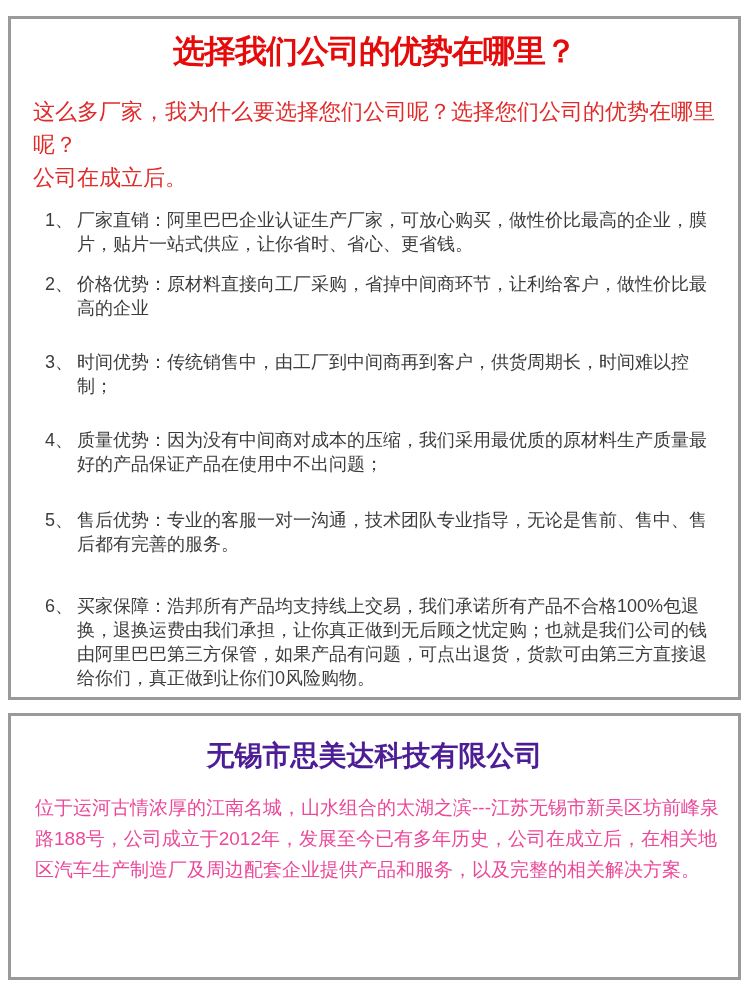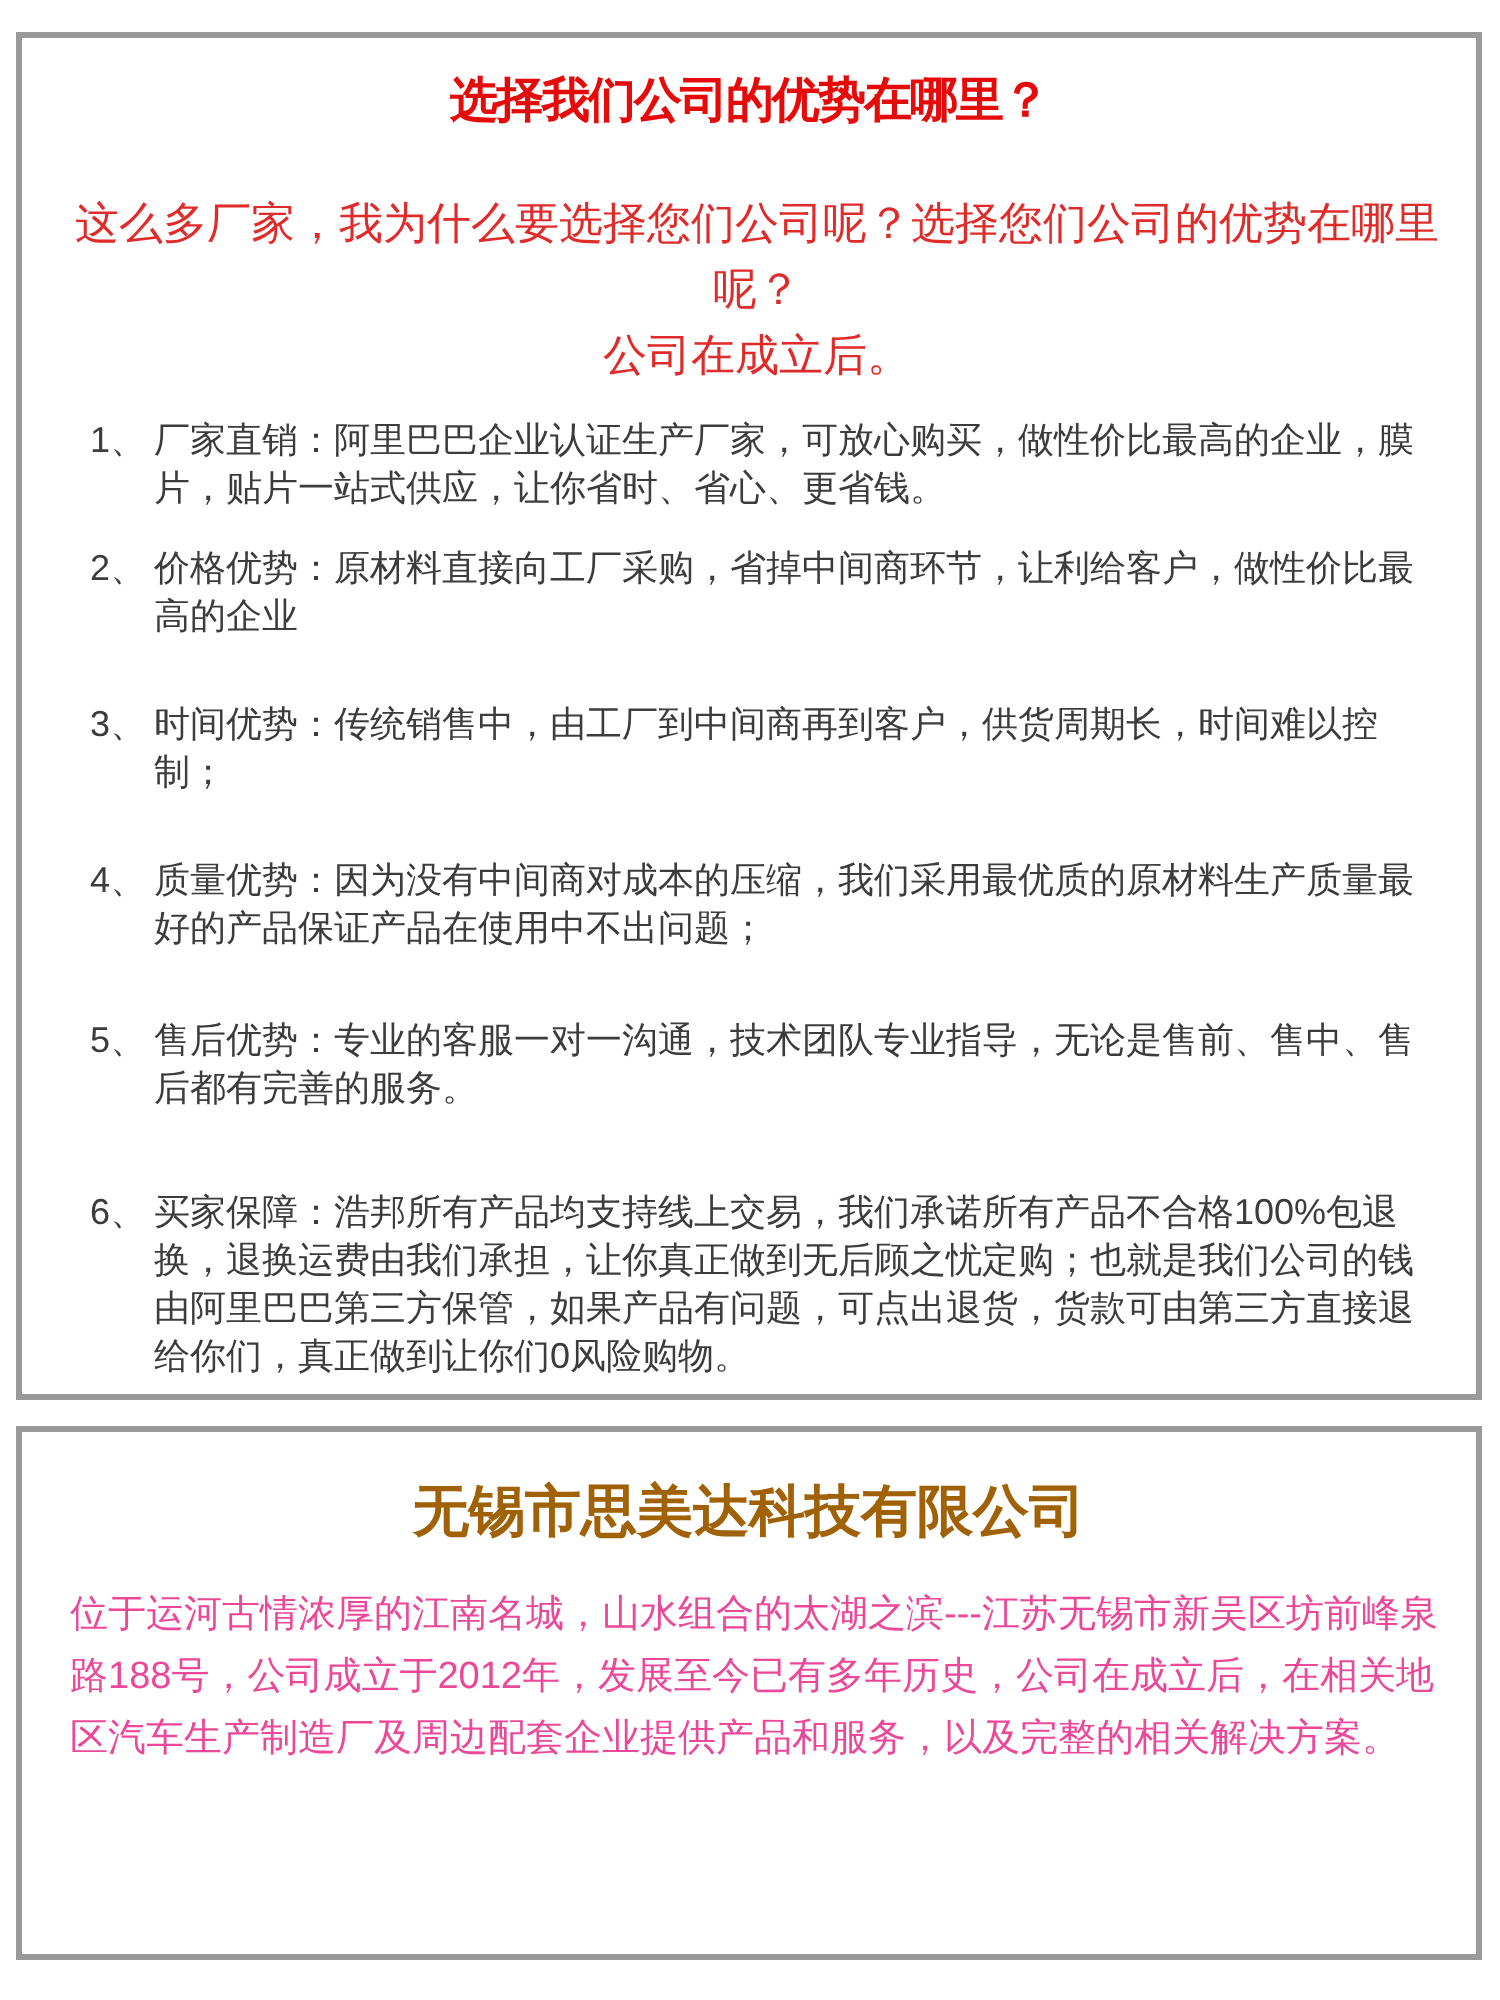--- a/index.html
+++ b/index.html
@@ -27,32 +27,31 @@
     top: 16px;
     height: 684px;
   }
   .box-company {
     top: 713px;
     height: 267px;
   }
   .main-title {
     margin: 10px 10px 0 10px;
     text-align: center;
-    font-size: 24px;
+    font-size: 32px;
     line-height: 44px;
     font-weight: bold;
     color: #e60b0b;
     letter-spacing: -1px;
   }
   .intro {
     margin: 22px 14px 0 22px;
     font-size: 22px;
     line-height: 33px;
     color: #e02b2b;
-    text-align: center;
   }
   .adv-list {
     list-style: none;
     margin: 14px 14px 0 34px;
     padding: 0;
     font-size: 18px;
     line-height: 24px;
     color: #3c3c3c;
   }
   .adv-item {
@@ -72,21 +71,21 @@
   .adv-item:nth-child(4) { margin-bottom: 32px; }
   .adv-item:nth-child(5) { margin-bottom: 38px; }
   .adv-item:nth-child(6) { margin-bottom: 24px; }
   .adv-item:nth-child(7) { margin-bottom: 0; }
   .company-title {
     margin: 22px 10px 0 10px;
     text-align: center;
     font-size: 28px;
     line-height: 36px;
     font-weight: bold;
-    color: #a16207;
+    color: #4c1d95;
   }
   .company-body {
     margin: 18px 8px 0 24px;
     font-size: 19px;
     line-height: 31px;
     color: #ec4899;
   }
   .company-body p {
     margin: 0;
     padding: 0;

